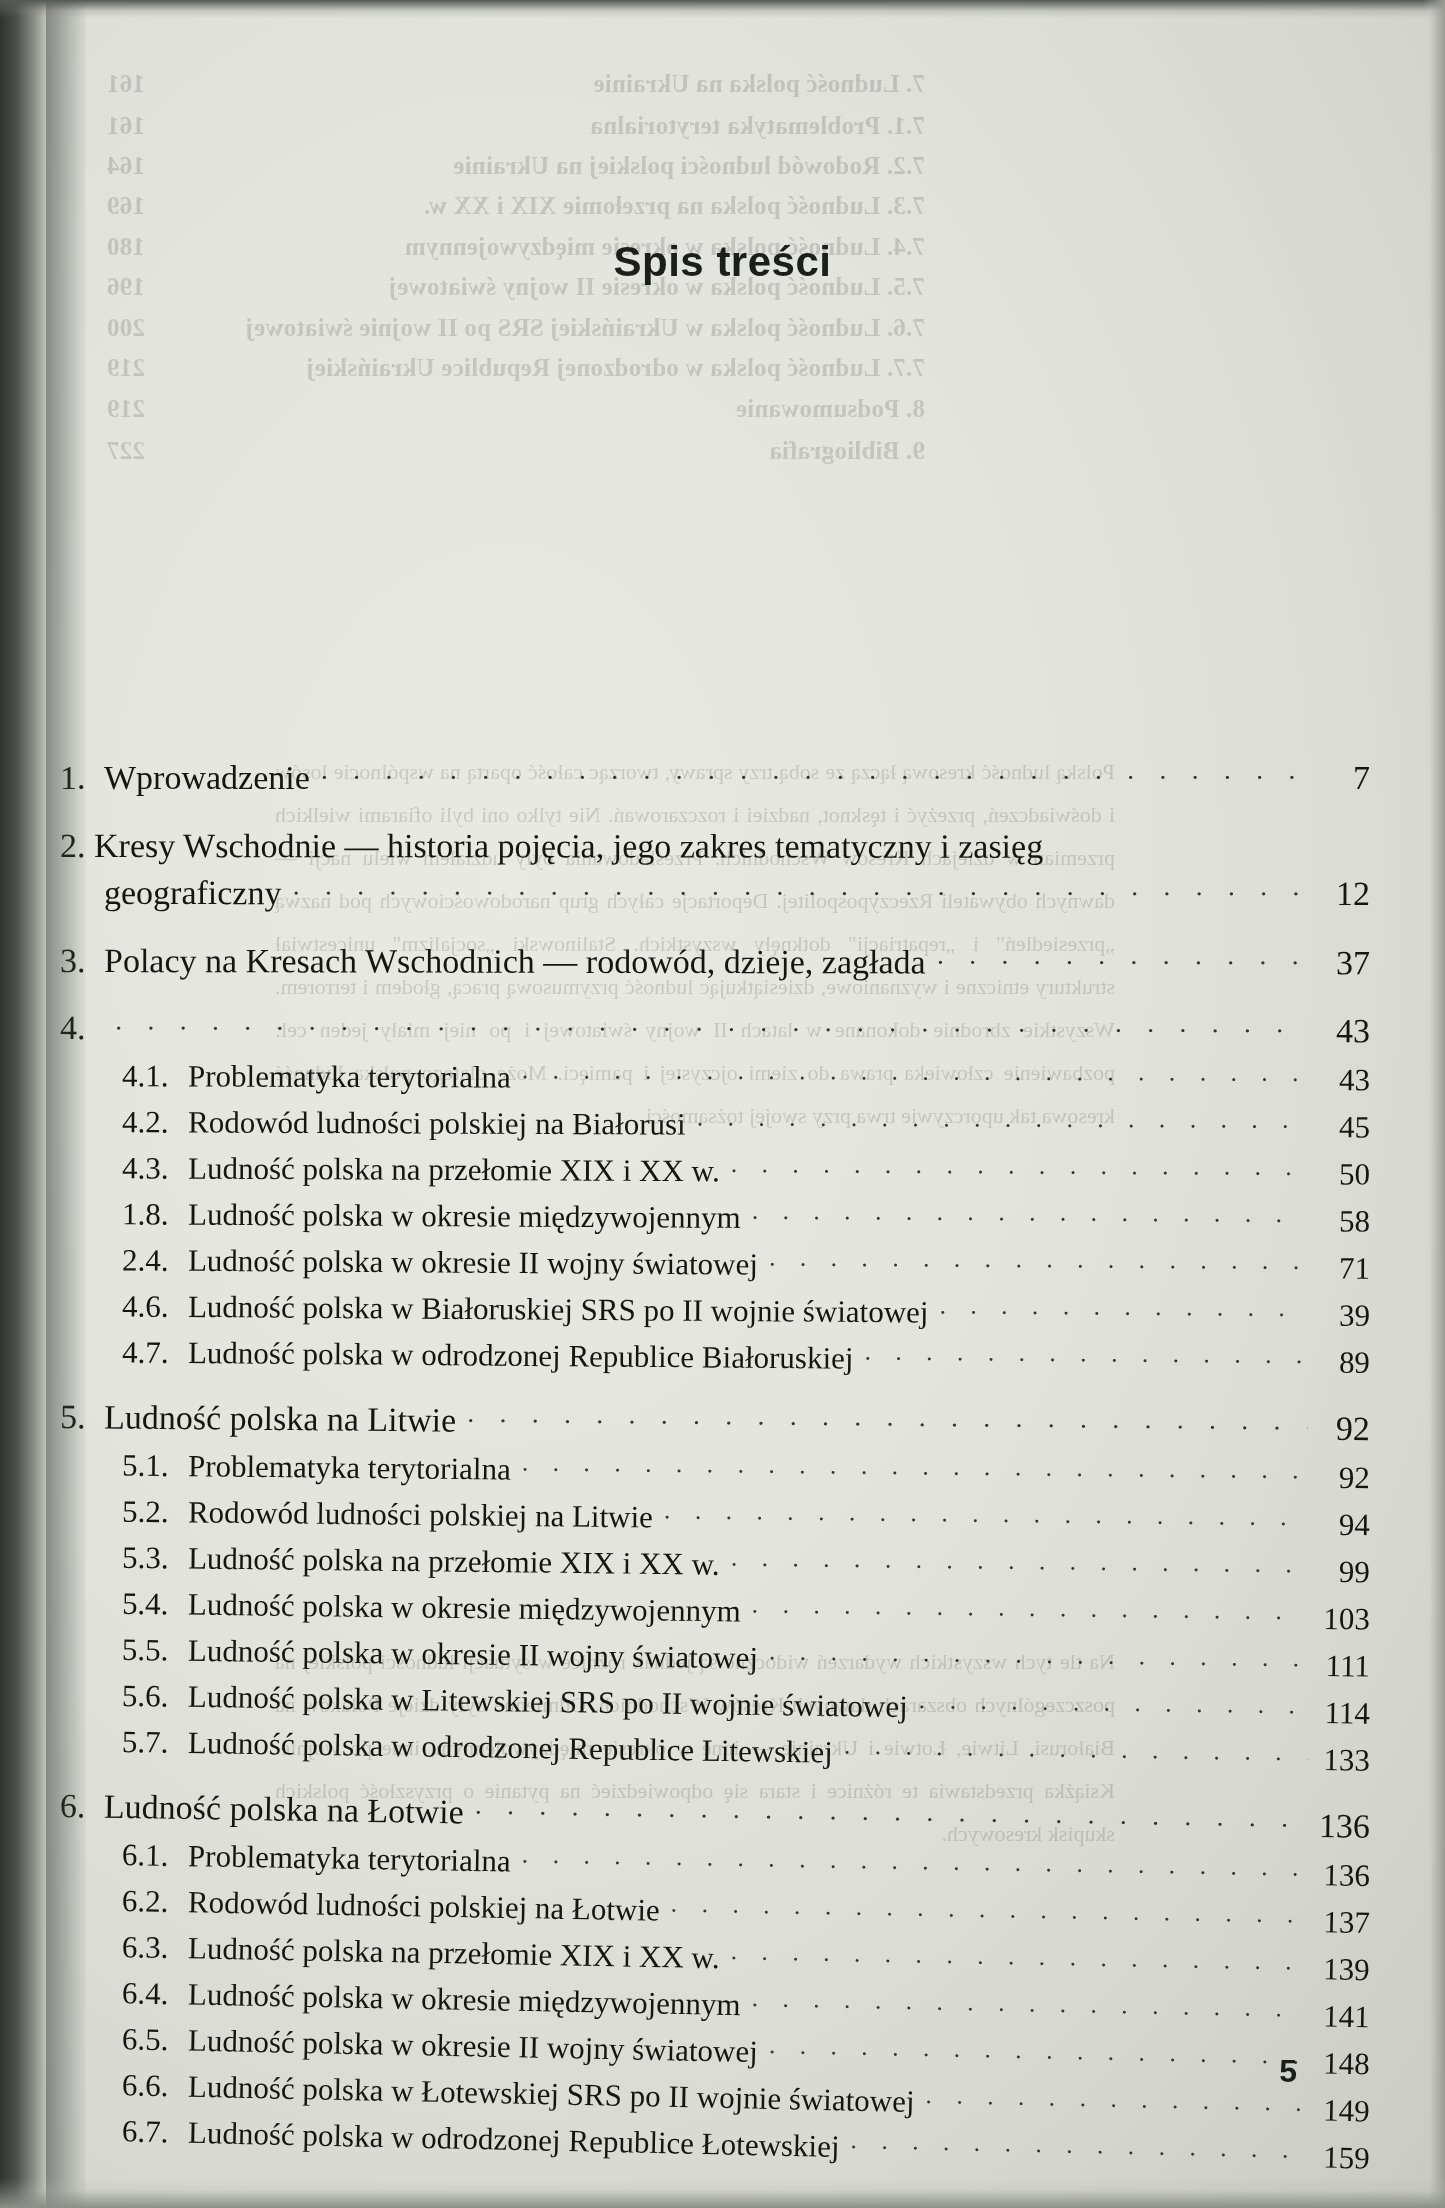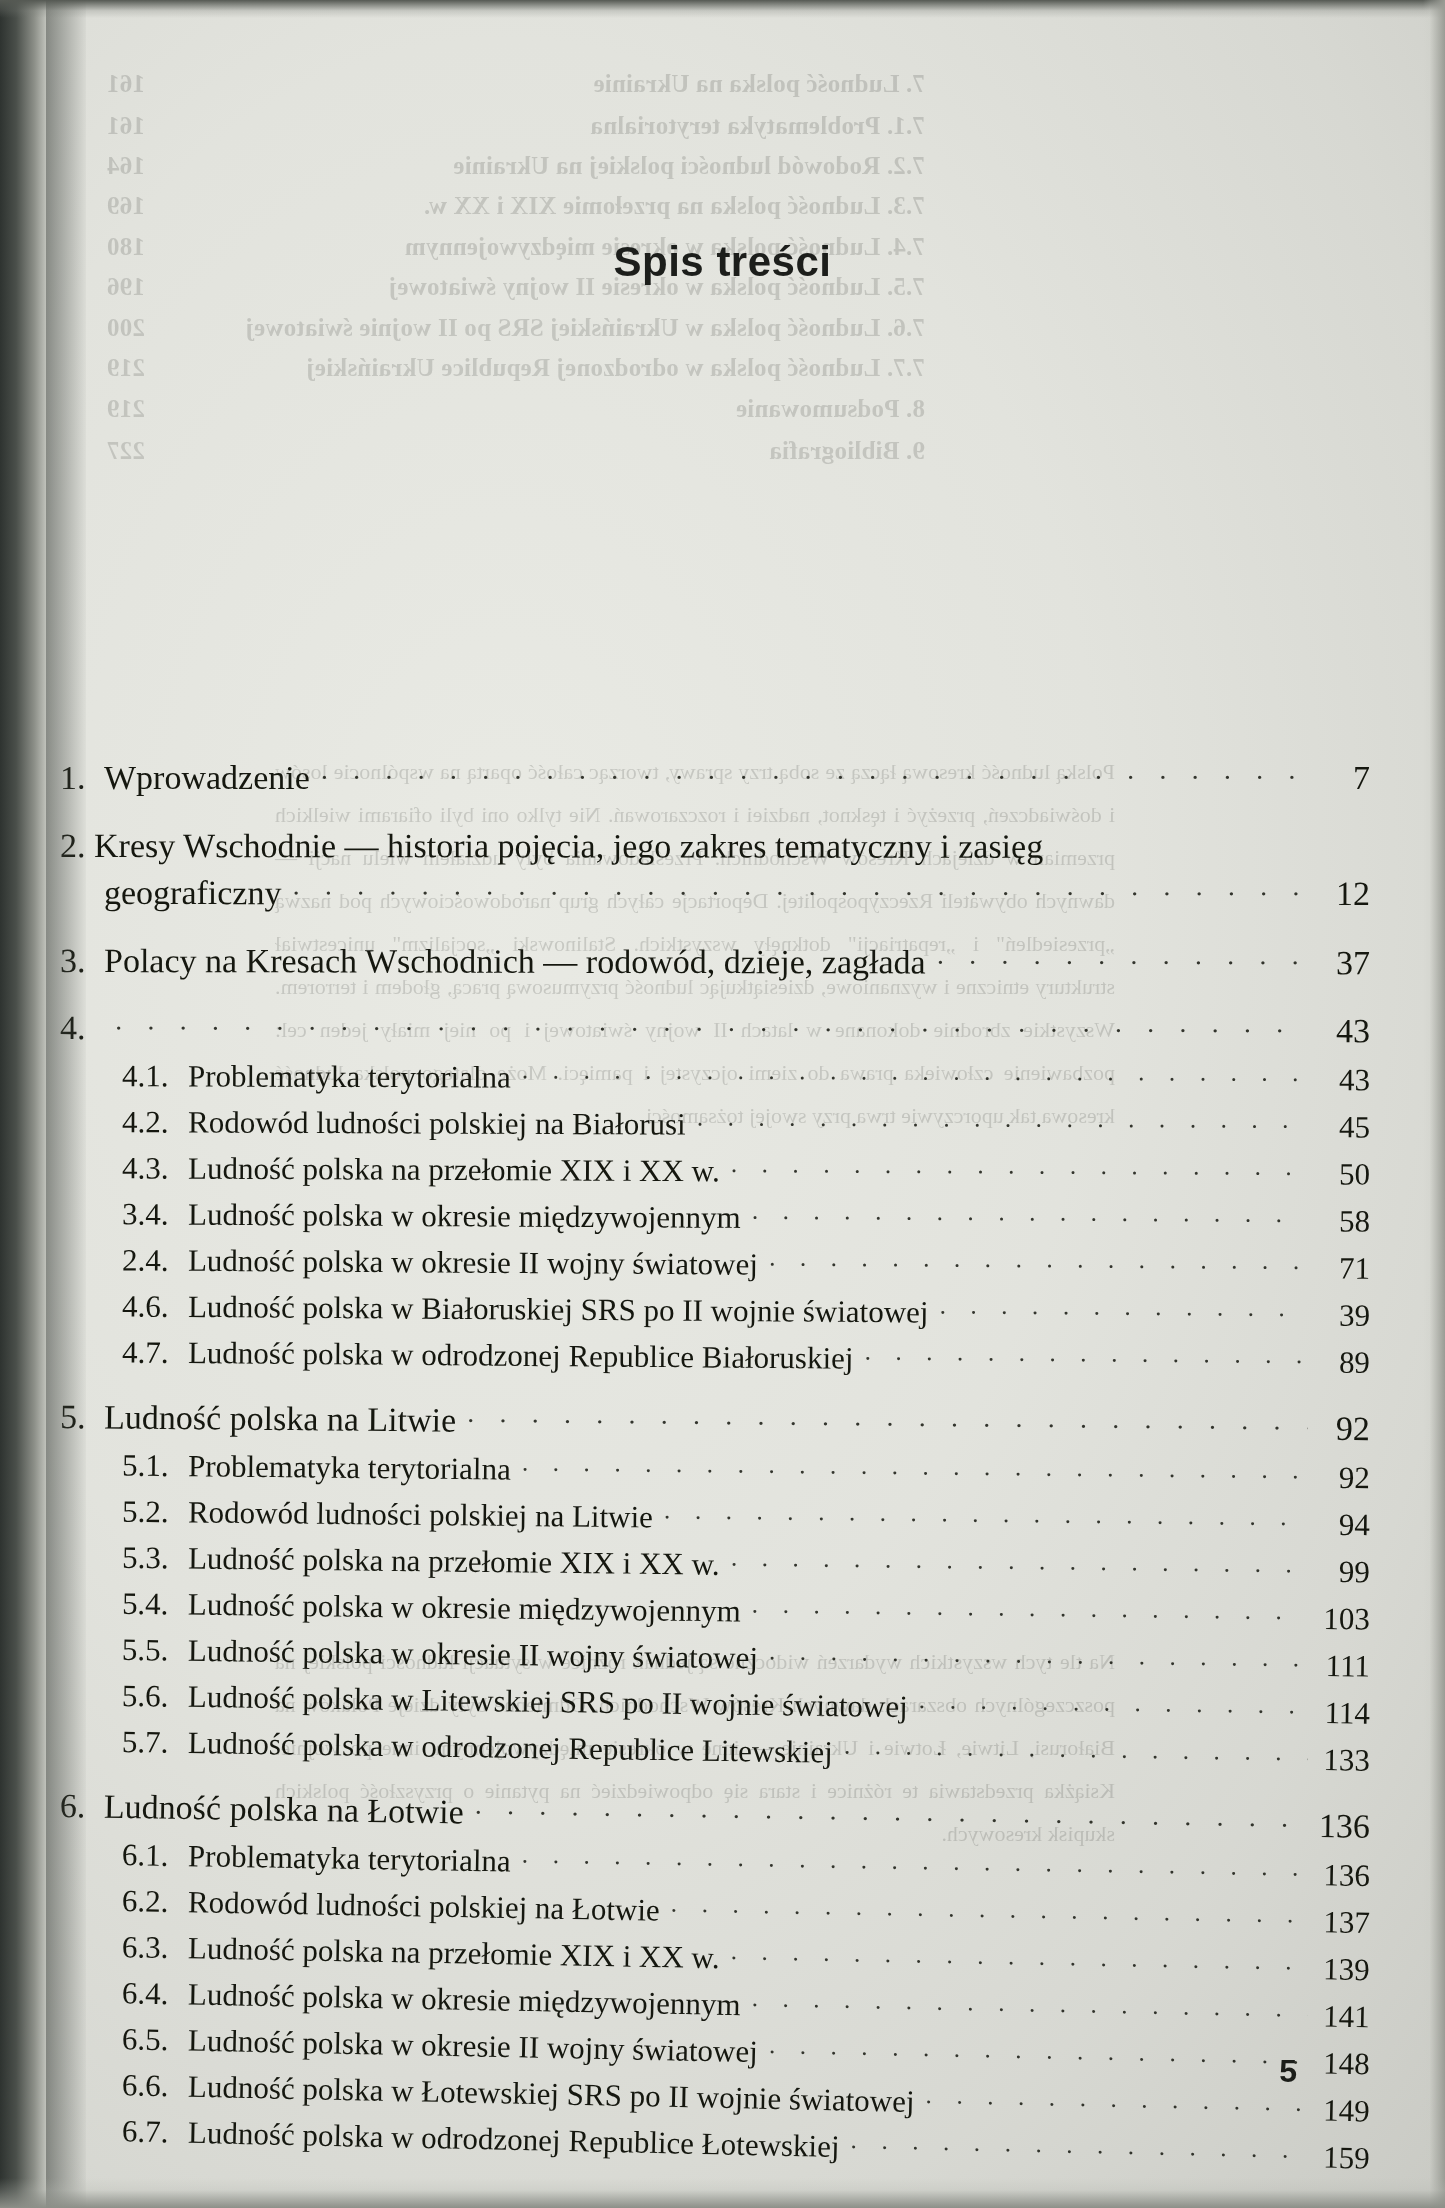--- a/index.html
+++ b/index.html
@@ -268,21 +268,21 @@
         <div class="skewwrap" style="transform: rotate(0.288deg);">
           <div class="entry lvl2">
             <span class="num">4.3.</span>
             <span class="label">Ludność polska na przełomie XIX i XX w.</span>
             <span class="leader">· · · · · · · · · · · · · · · · · · · · · · · · · · · · · · · · · · · · · · · · · · · · · · · · · · · · · · · · · ·</span>
             <span class="page">50</span>
           </div>
         </div>
         <div class="skewwrap" style="transform: rotate(0.337deg);">
           <div class="entry lvl2">
-            <span class="num">3.4.</span>
+            <span class="num">1.8.</span>
             <span class="label">Ludność polska w okresie międzywojennym</span>
             <span class="leader">· · · · · · · · · · · · · · · · · · · · · · · · · · · · · · · · · · · · · · · · · · · · · · · · · · · · · · · · · ·</span>
             <span class="page">58</span>
           </div>
         </div>
         <div class="skewwrap" style="transform: rotate(0.385deg);">
           <div class="entry lvl2">
             <span class="num">2.4.</span>
             <span class="label">Ludność polska w okresie II wojny światowej</span>
             <span class="leader">· · · · · · · · · · · · · · · · · · · · · · · · · · · · · · · · · · · · · · · · · · · · · · · · · · · · · · · · · ·</span>

